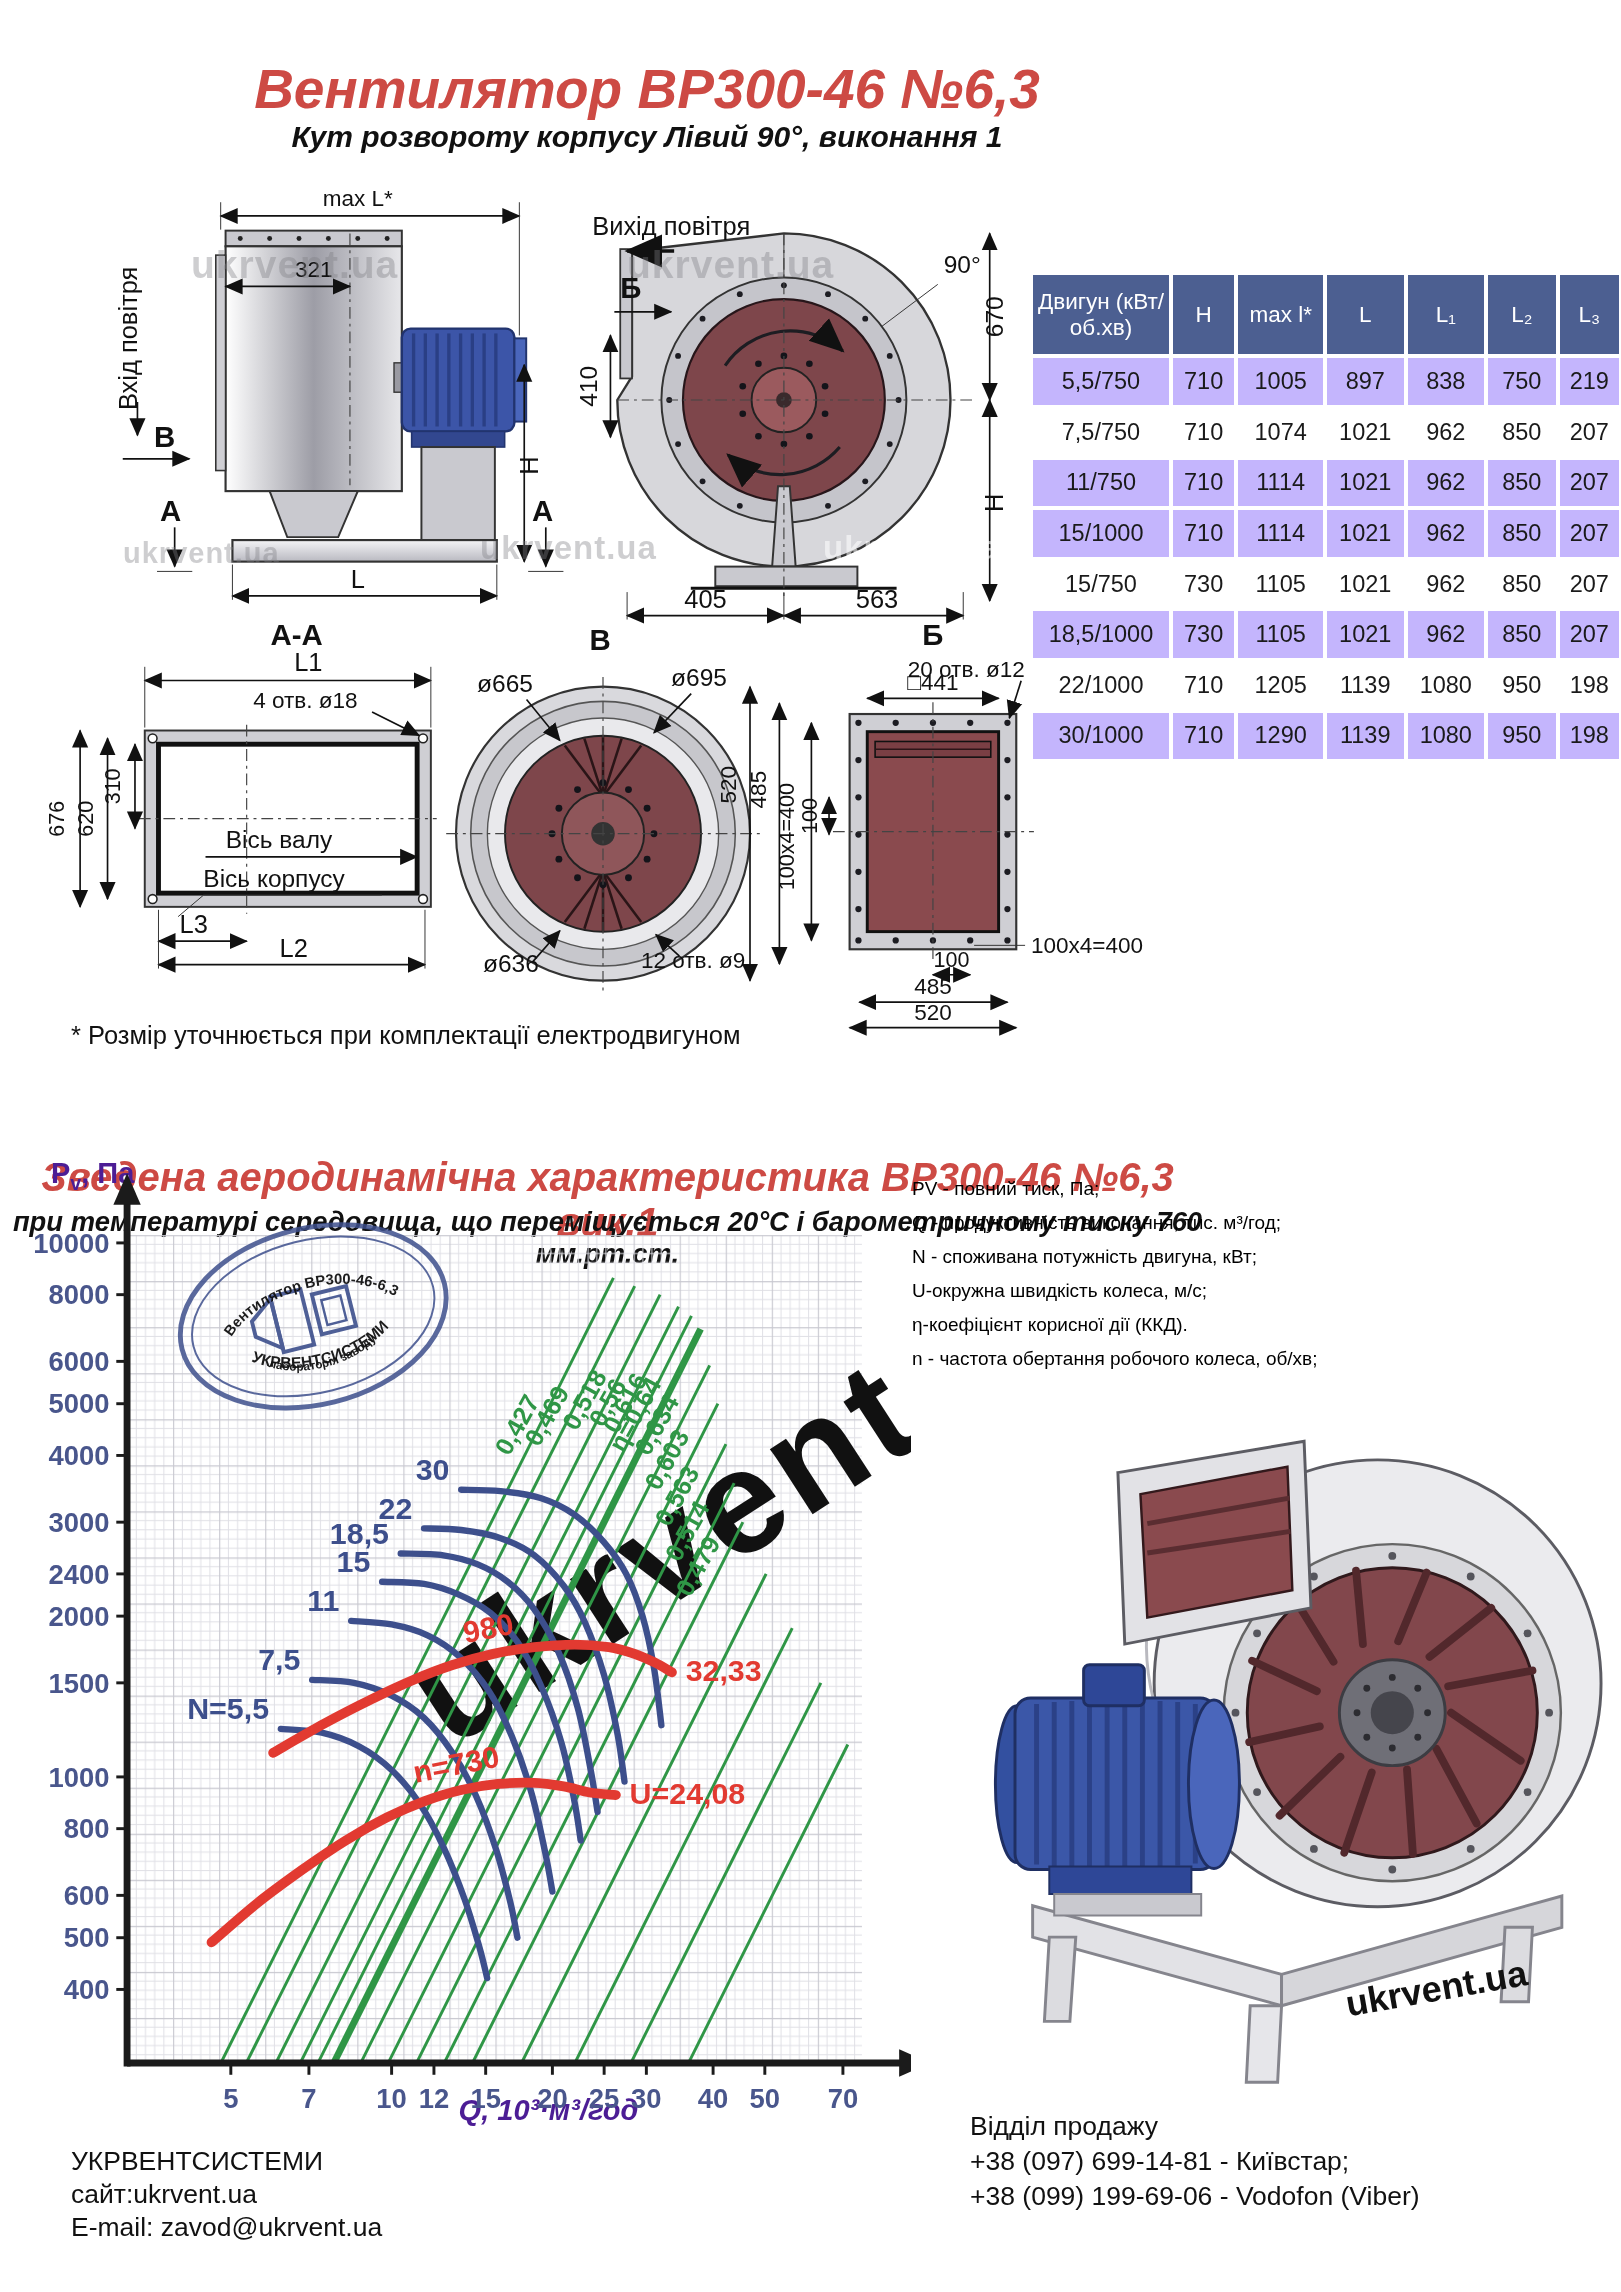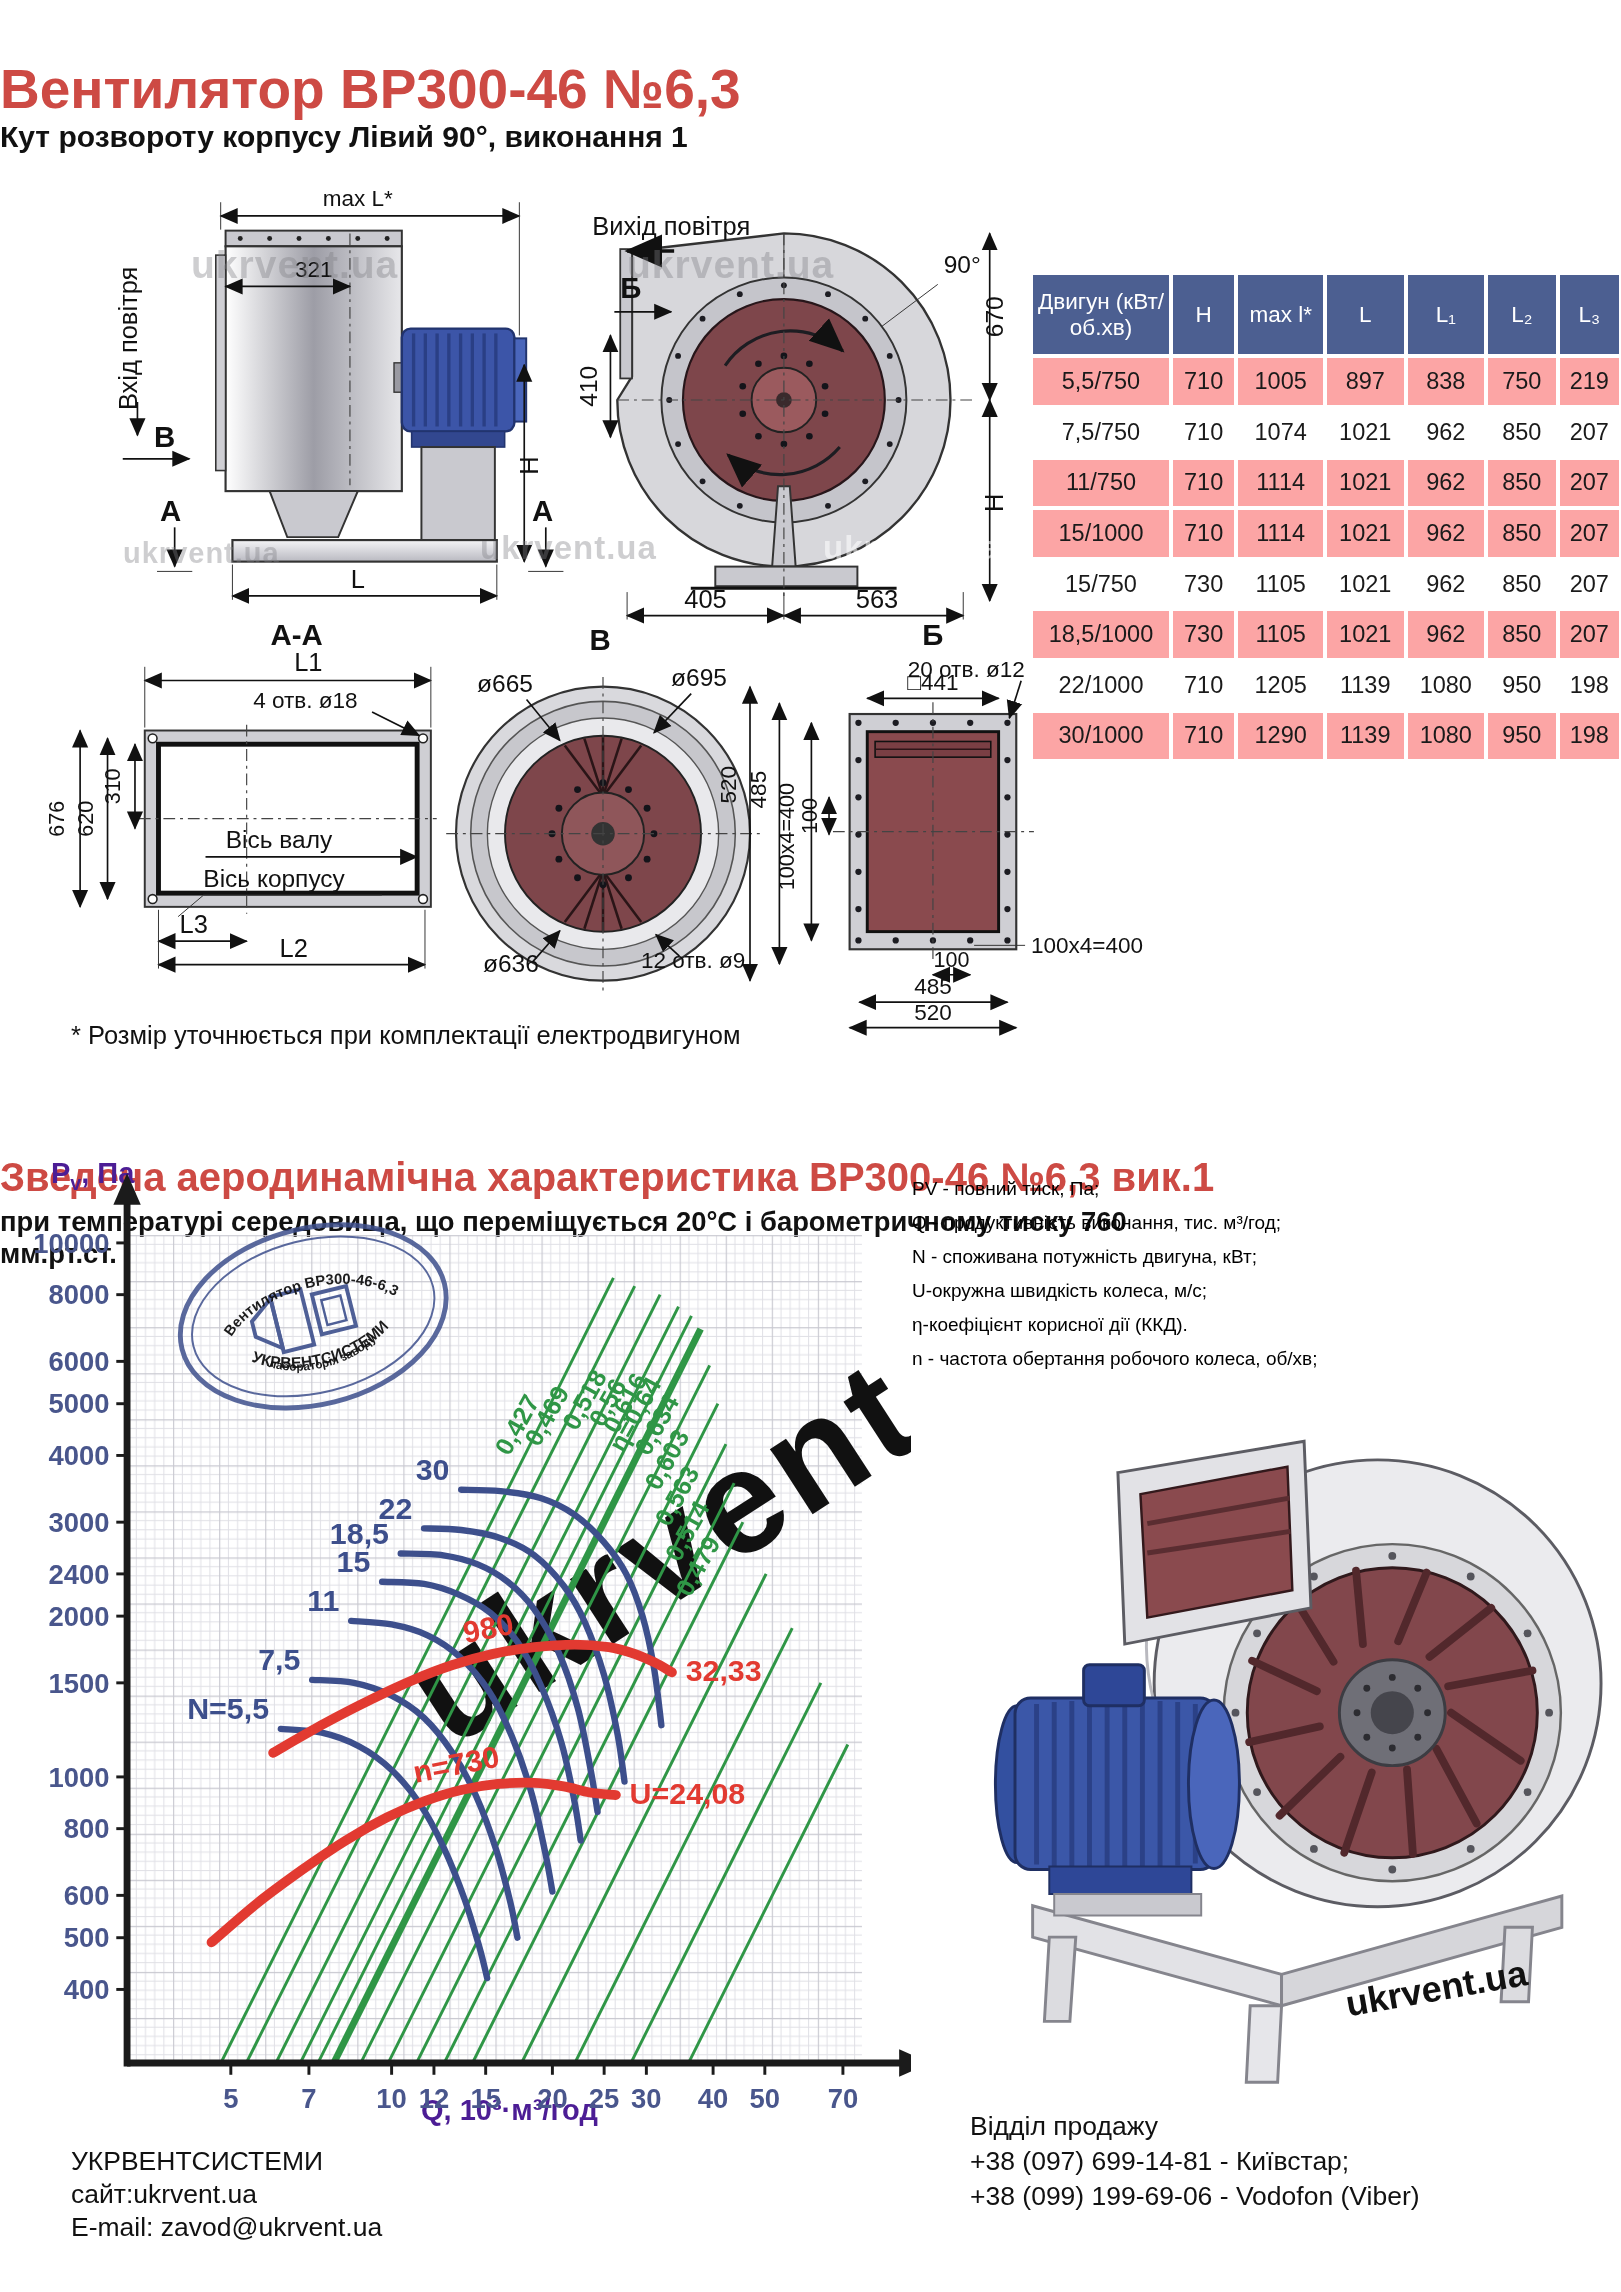--- a/index.html
+++ b/index.html
@@ -1,30 +1,30 @@
 <!DOCTYPE html>
 <html><head>
 <meta charset="utf-8">
 <style>
   html,body{margin:0;padding:0;background:#888;}
   #page{position:relative;width:1621px;height:2293px;background:#ffffff;overflow:hidden;
         font-family:"Liberation Sans",sans-serif;color:#111;}
   .abs{position:absolute;}
-  .center{text-align:left;}
+  .center{text-align:center;font-style:italic;}
   #main-title{left:0;top:57px;width:1294px;font-size:55px;font-weight:bold;color:#cd4a44;letter-spacing:0px;}
   #main-subtitle{left:0;top:120px;width:1294px;font-size:30px;font-weight:bold;color:#111;}
   #footnote{left:71px;top:1021px;font-size:25.5px;color:#111;}
   #aero-heading{left:0;top:1155px;width:1215px;font-size:40px;font-weight:bold;color:#cd4a44;}
   #aero-subheading{left:0;top:1206px;width:1215px;font-size:27.4px;font-weight:bold;color:#111;}
   
   #spec-table-wrap{left:1029px;top:271px;width:594px;}
   table{border-collapse:separate;border-spacing:4.9px;width:100%;table-layout:fixed;}
   th{background:#4c5f91;color:#fff;font-weight:normal;font-size:22.5px;padding:13.7px 2px;vertical-align:middle;}
   td{font-size:23.5px;text-align:center;padding:9.8px 2px;color:#1a1a1a;background:#fff;}
-  tr.odd td{background:#fca5a5;}
+  tr.odd td{background:#c4b5fd;}
   
   #legend{left:912px;top:1172px;width:706px;font-size:19px;line-height:34px;color:#000000;}
   
   .axis-name{color:#4c1d95;font-weight:bold;font-size:29px;}
   
   #footer-left{left:71px;top:2145px;font-size:26.5px;line-height:33px;color:#111;}
   #footer-right{left:970px;top:2109px;width:637px;text-align:left;font-size:26.5px;line-height:35px;color:#111;}
   
   .wm{color:rgba(125,125,132,0.38);font-size:39px;font-weight:bold;letter-spacing:1px;}
   

